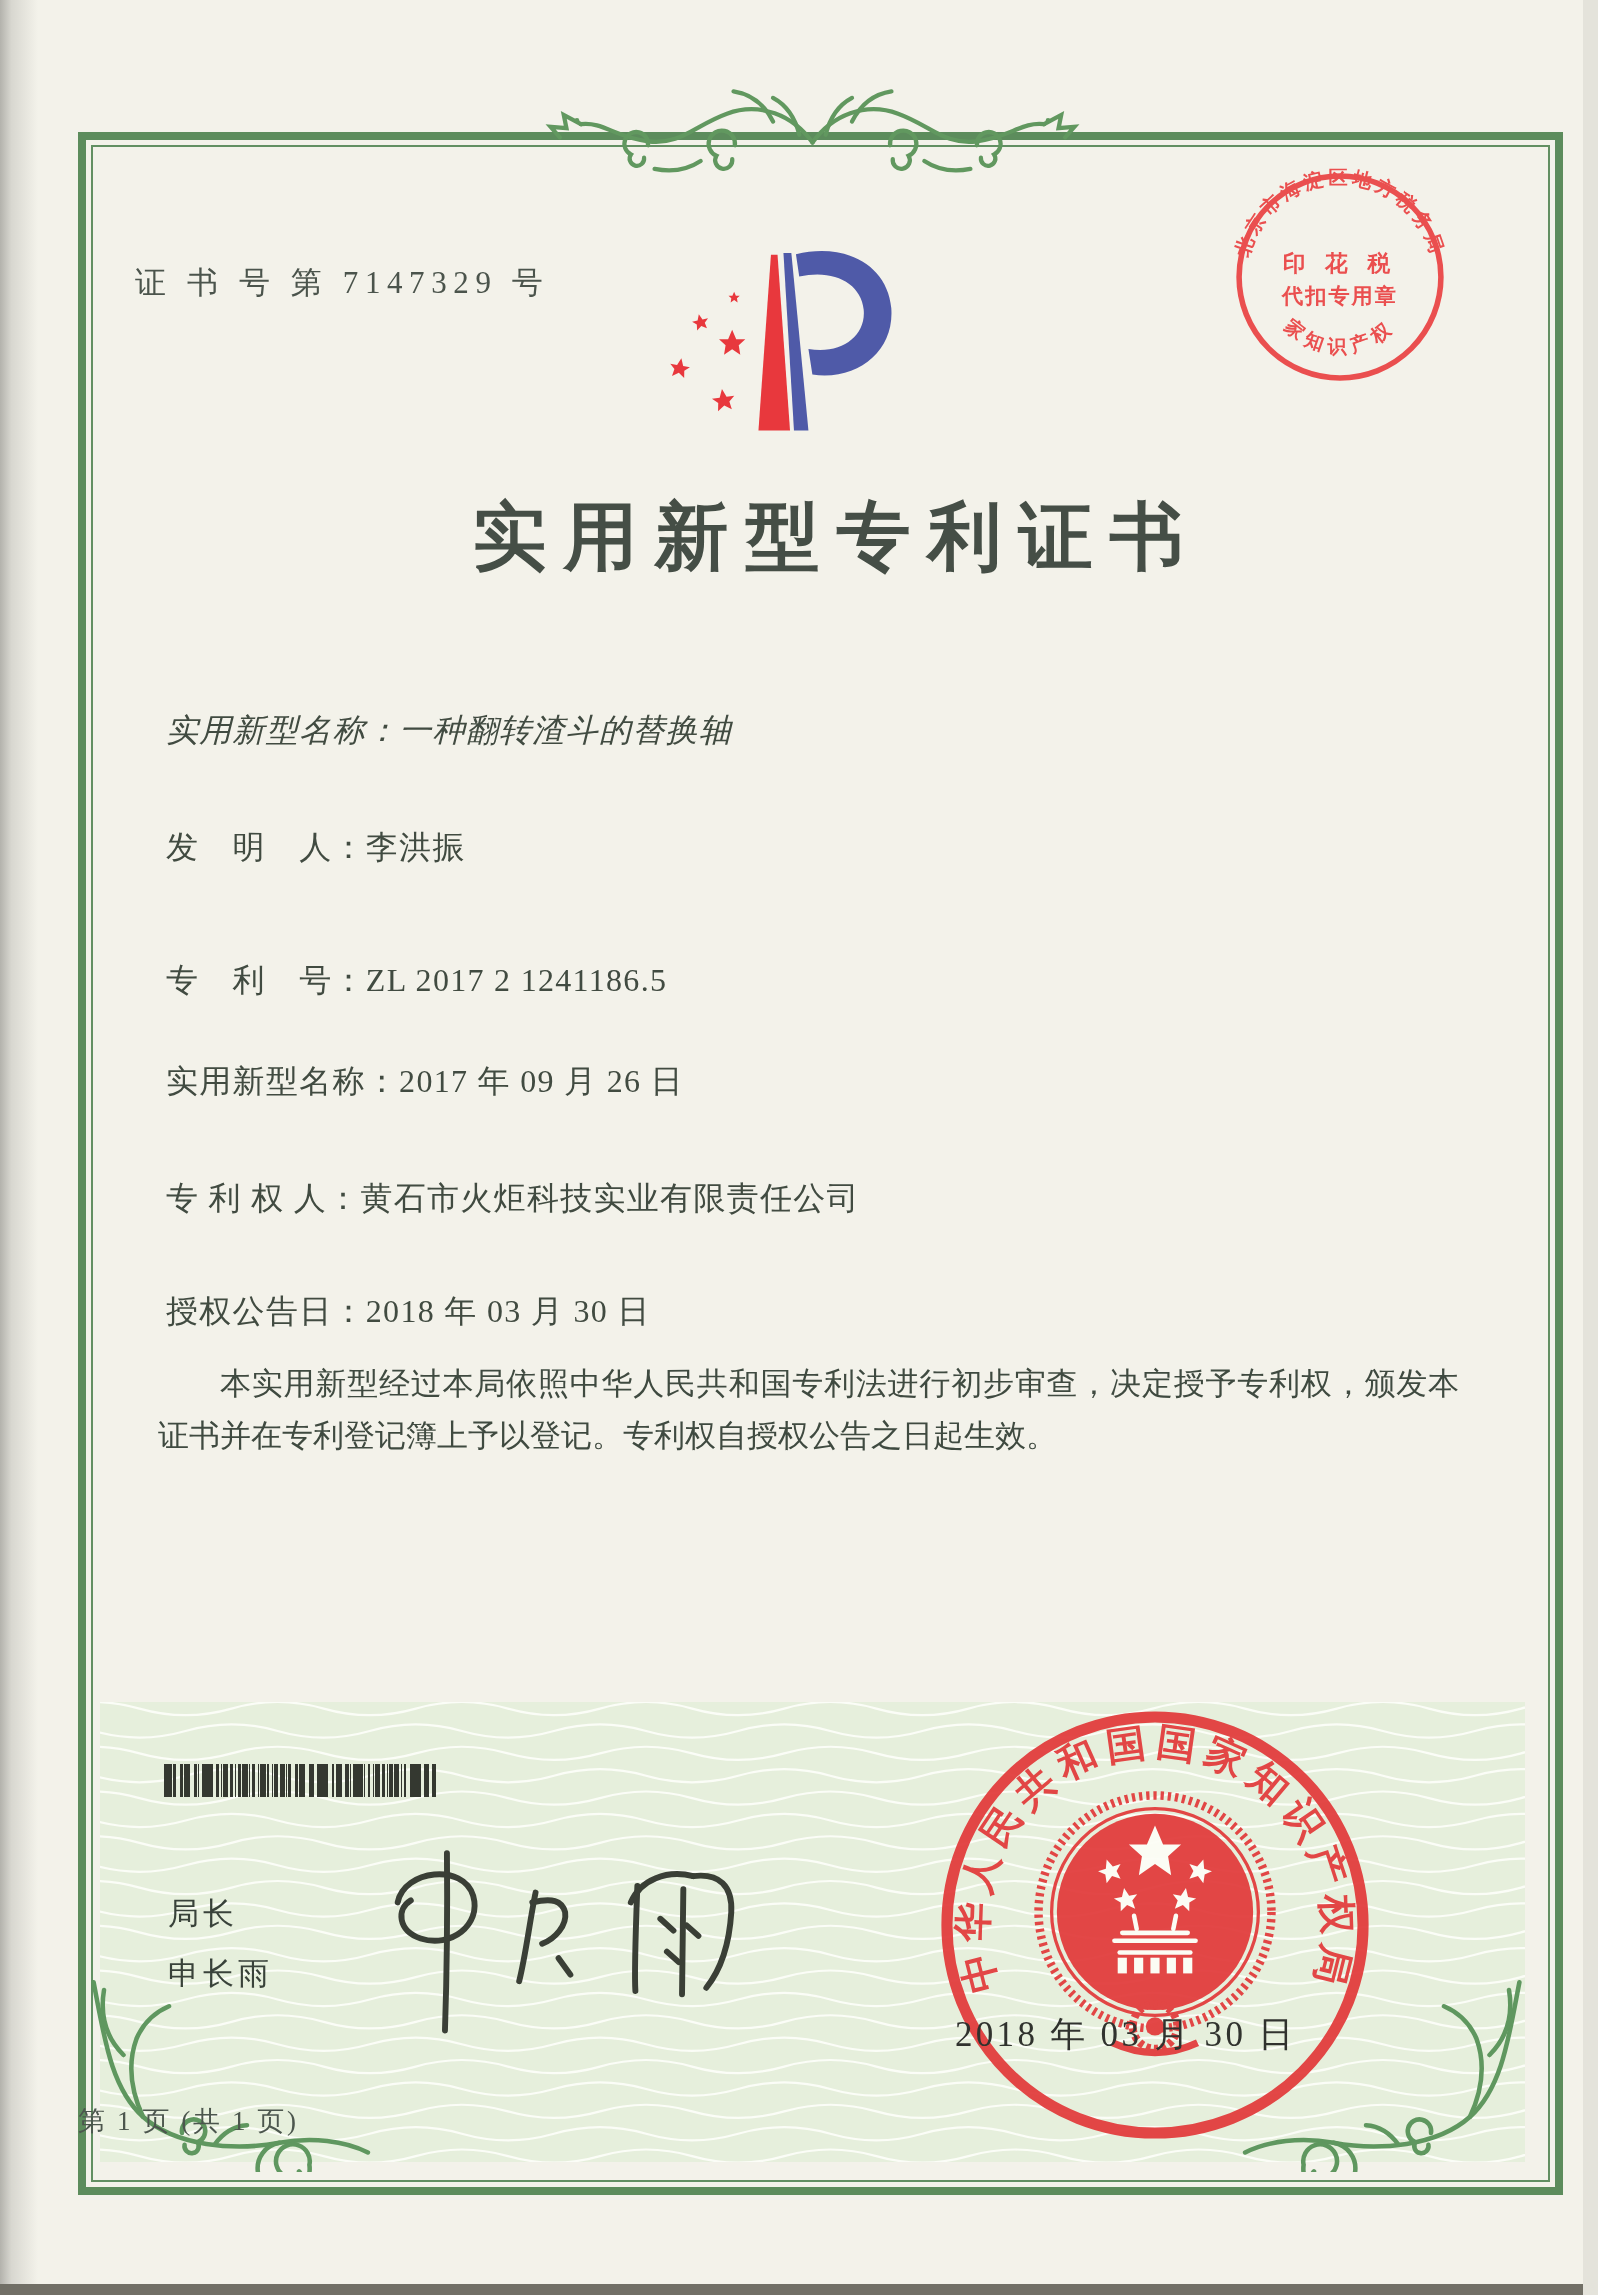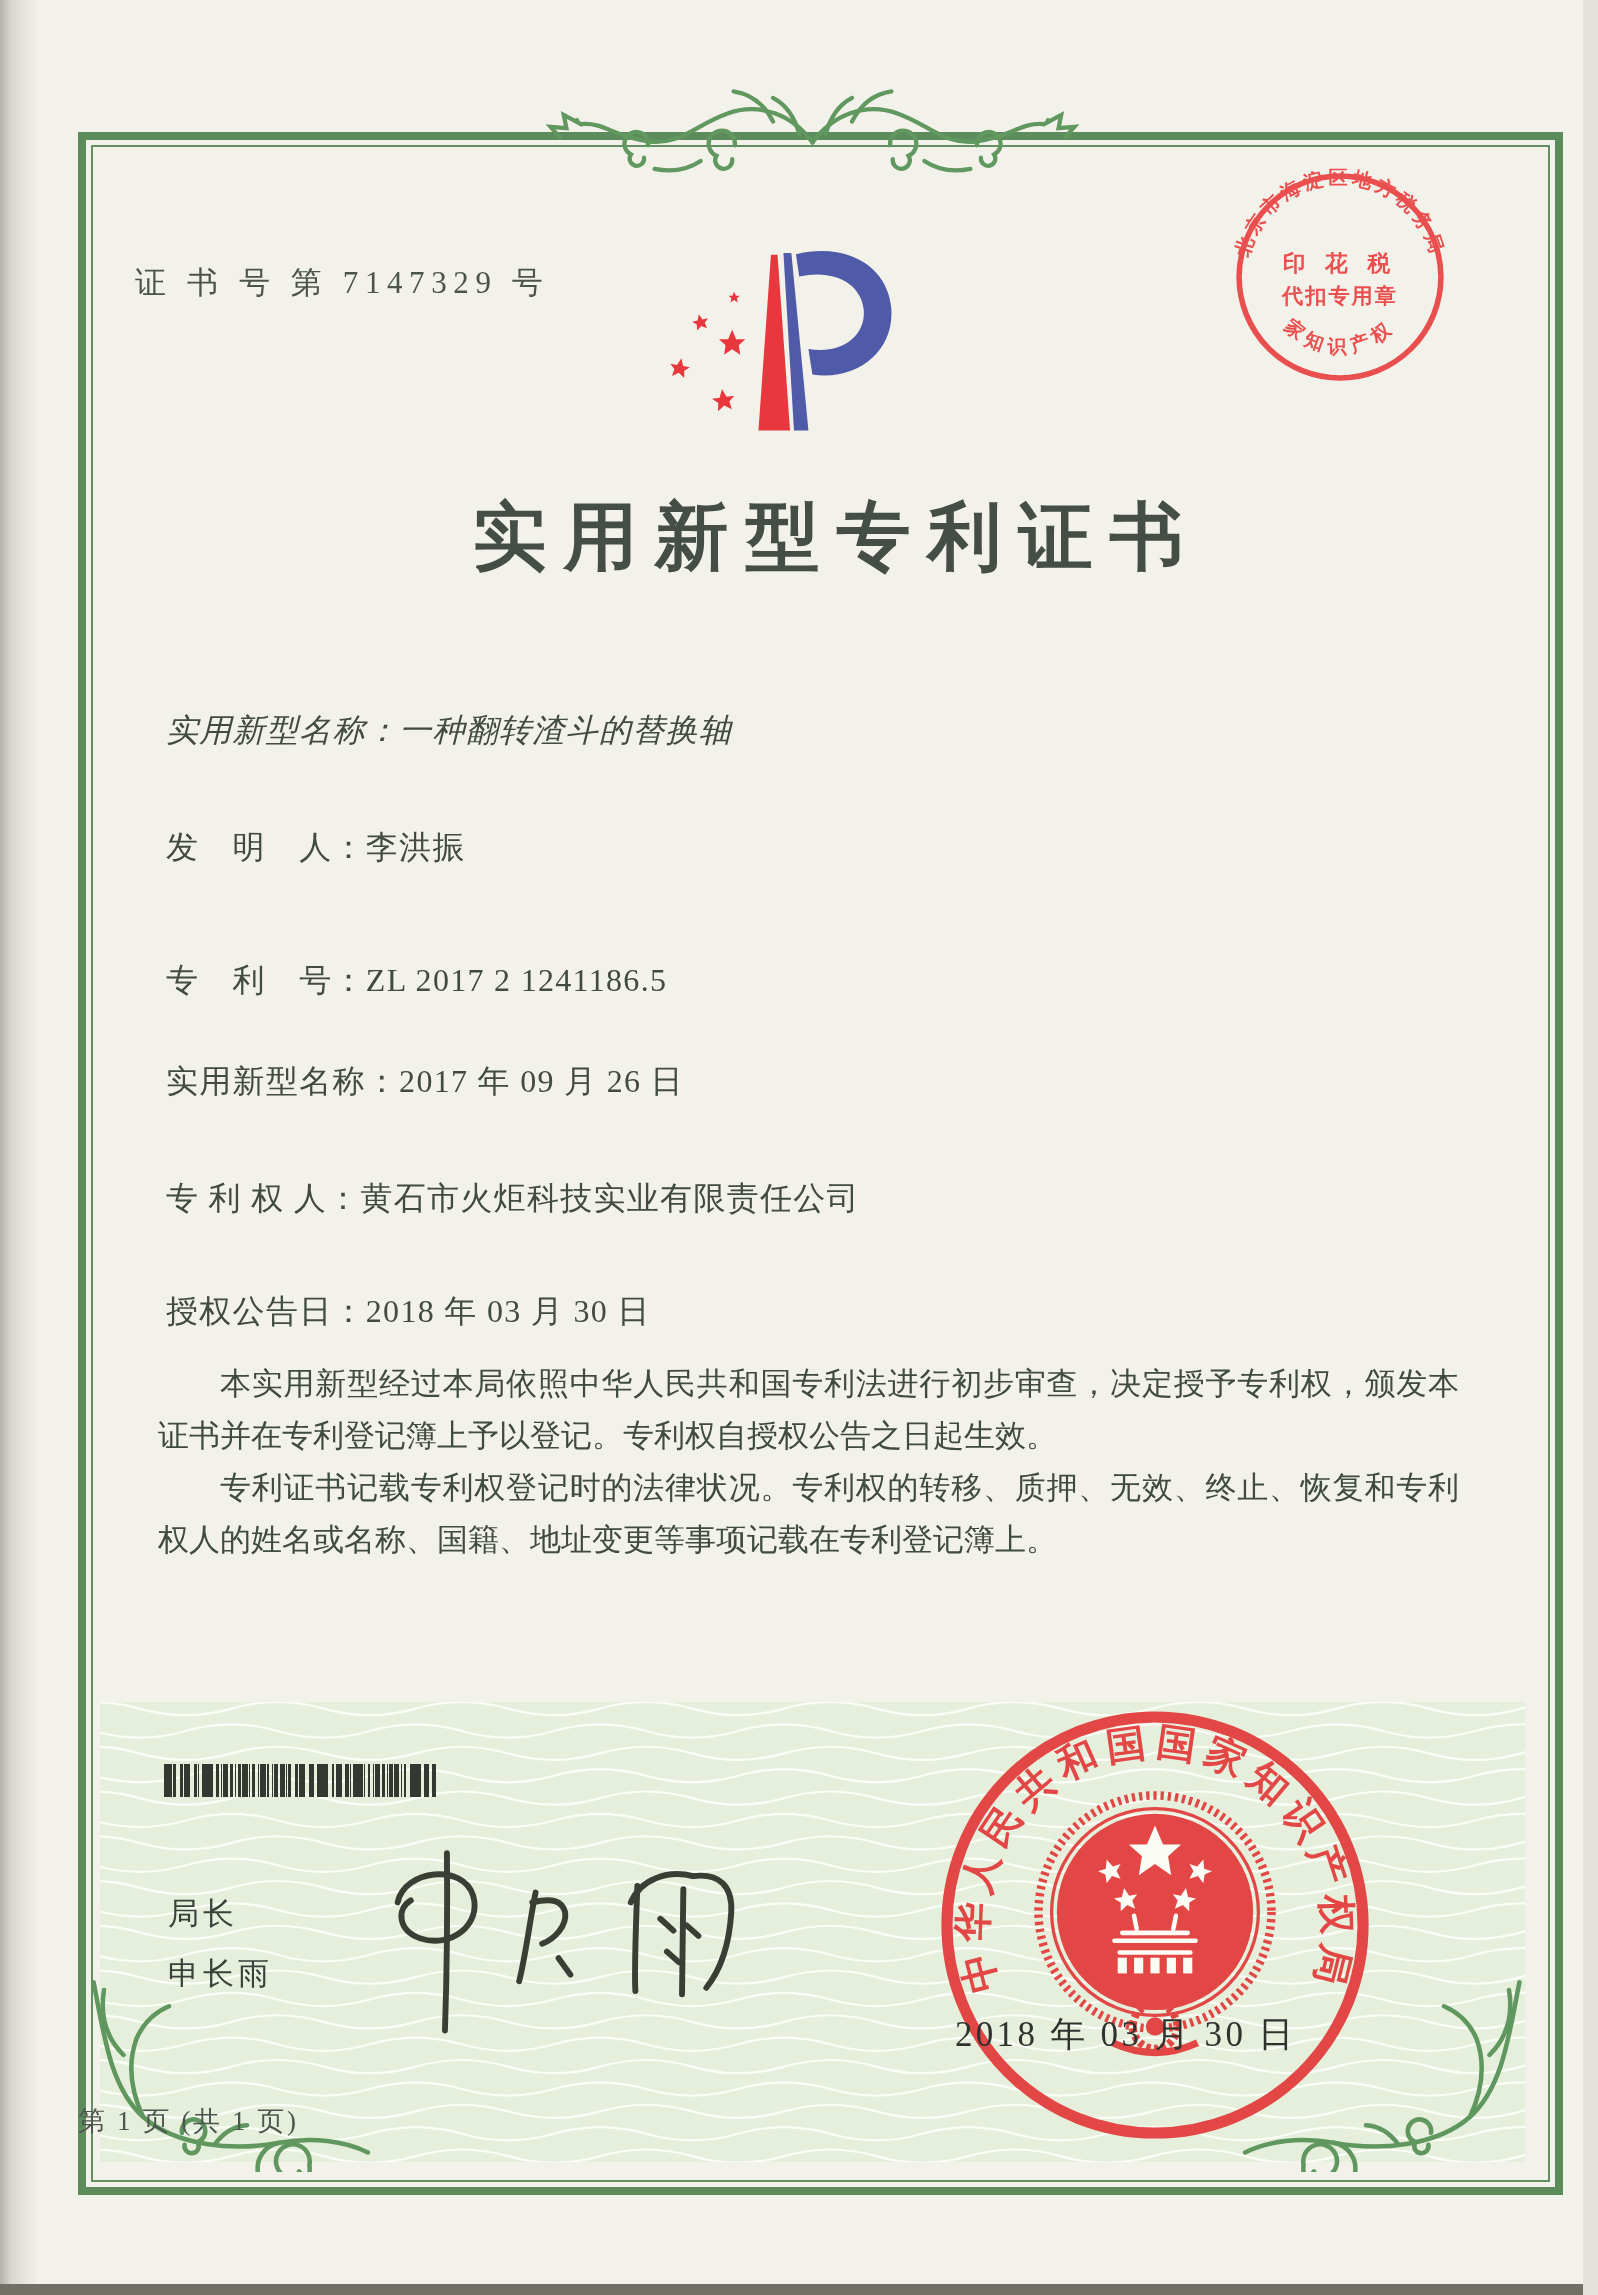--- a/index.html
+++ b/index.html
@@ -173,21 +173,20 @@
 </div>
 <div class="abs field f4">
   <span>专 利 权 人：</span><span>黄石市火炬科技实业有限责任公司</span>
 </div>
 <div class="abs field f5">
   <span>授权公告日：</span><span>2018 年 03 月 30 日</span>
 </div>
 
 <div class="abs paragraphs">
   <p>本实用新型经过本局依照中华人民共和国专利法进行初步审查，决定授予专利权，颁发本证书并在专利登记簿上予以登记。专利权自授权公告之日起生效。</p>
-  <p>专利证书记载专利权登记时的法律状况。专利权的转移、质押、无效、终止、恢复和专利权人的姓名或名称、国籍、地址变更等事项记载在专利登记簿上。</p>
 </div>
 
 <div class="abs barcode"></div>
 
 <div class="abs director-label">局长</div>
 <div class="abs director-name">申长雨</div>
 
 <svg class="abs signature" viewBox="0 0 770 300">
   <g fill="none" stroke="#3a3f36" stroke-width="9" stroke-linecap="round">
     <path d="M150,95 C160,45 250,35 265,85 C278,130 230,165 185,150 C150,138 148,105 170,92"></path>

